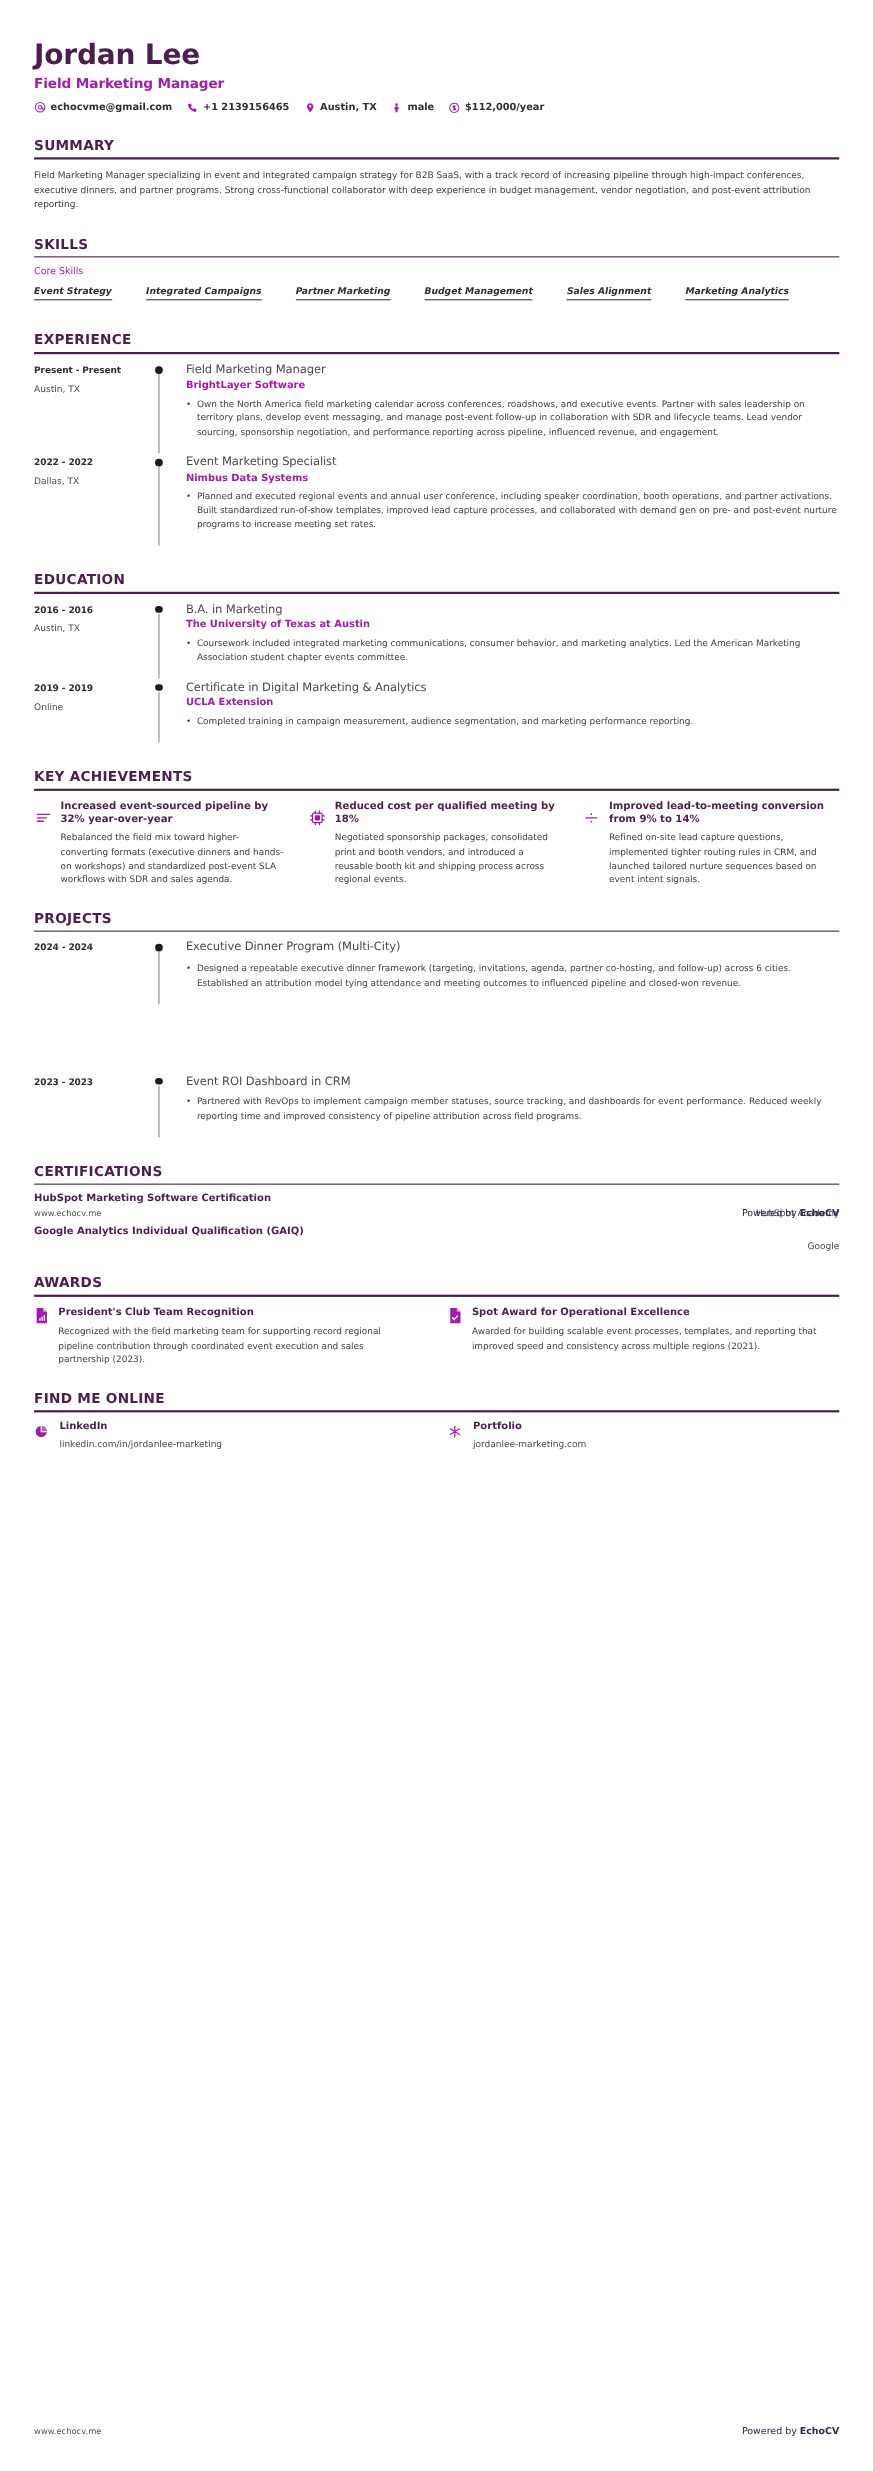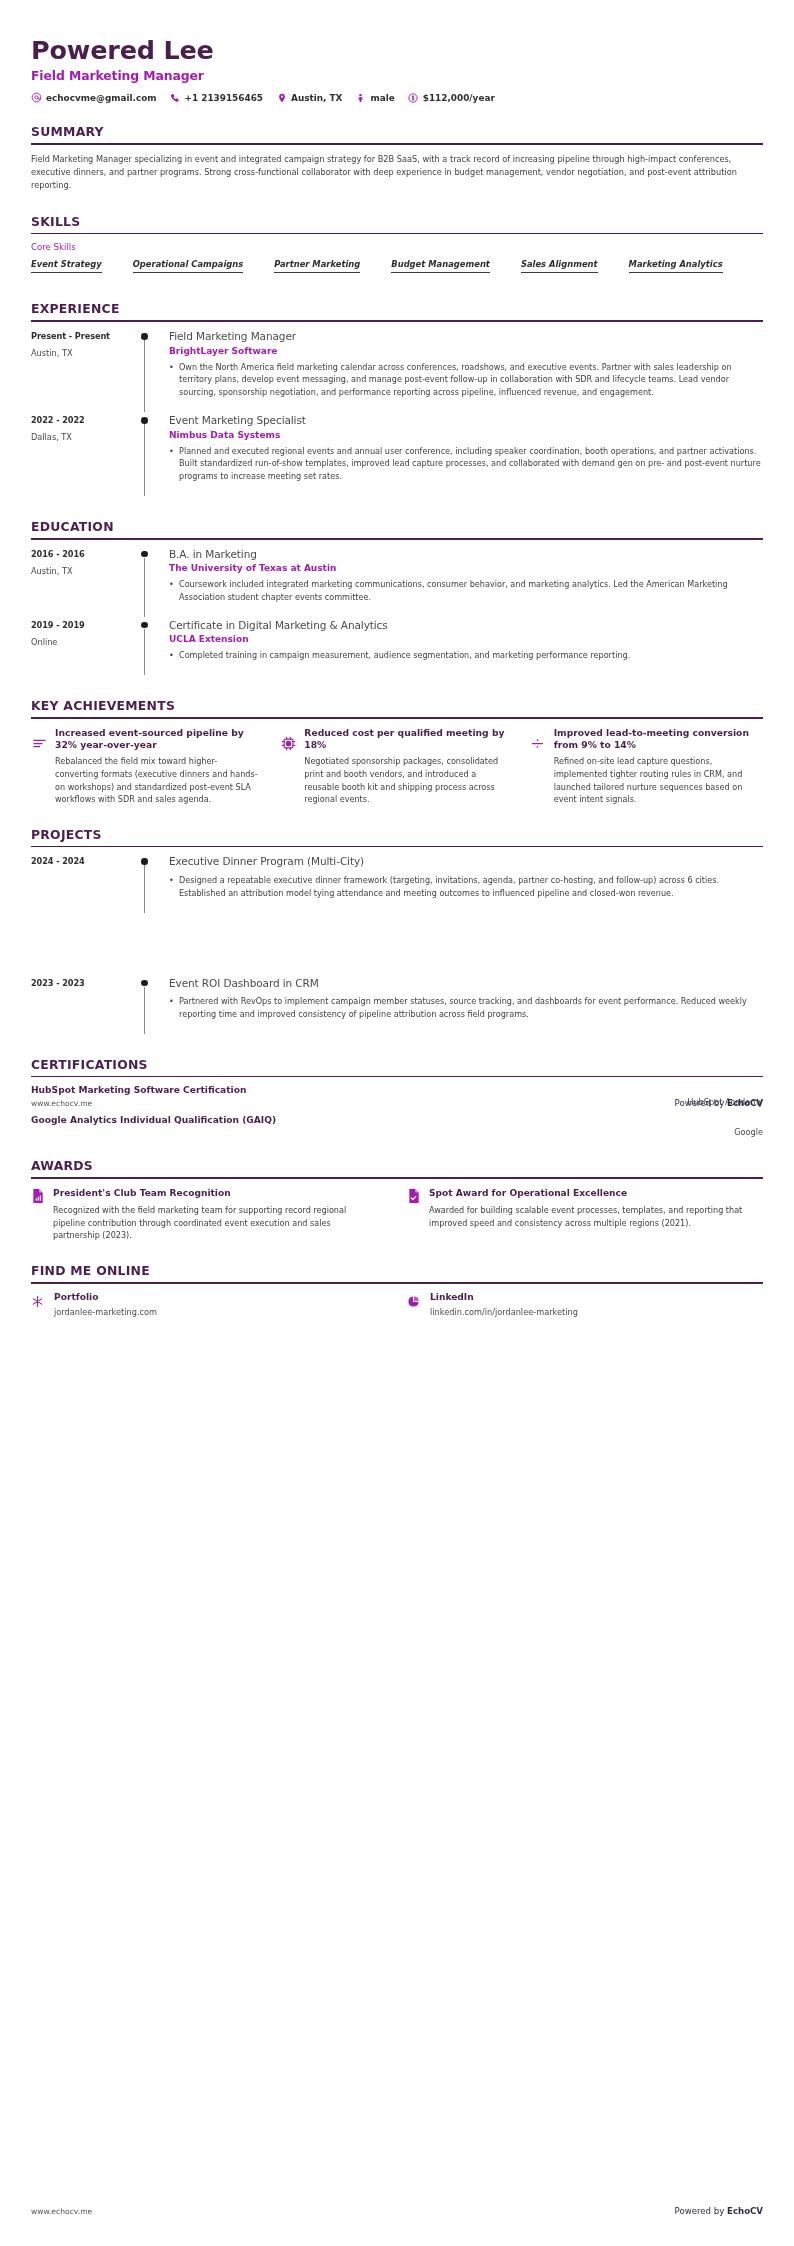--- a/index.html
+++ b/index.html
@@ -269,21 +269,21 @@
     width: 794px;
   }
   .spacer-break { height: 62px; }
 </style>
 </head>
 <body>
 
 <div class="page">
 
   <div class="hdr">
-    <div class="name">Powered Lee</div>
+    <div class="name">Jordan Lee</div>
     <div class="role">Field Marketing Manager</div>
 
     <div class="contacts">
 
       <div class="c-item">
         <span class="c-ico">
           <svg width="11" height="11" viewBox="0 0 24 24" fill="none" stroke="currentColor" stroke-width="2">
             <circle cx="12" cy="12" r="9.5"></circle>
               <circle cx="12" cy="12" r="3.6"></circle>
             <path d="M15.6 12v2.2c0 1.4 1 2 2 2 1.6 0 2.4-1.3 2.4-3.3"></path>
@@ -338,21 +338,21 @@
     <div class="sec-rule"></div>
     <div class="summary">Field Marketing Manager specializing in event and integrated campaign strategy for B2B SaaS, with a track record of increasing pipeline through high-impact conferences, executive dinners, and partner programs. Strong cross-functional collaborator with deep experience in budget management, vendor negotiation, and post-event attribution reporting.</div>
   </div>
 
   <div class="sec">
     <div class="sec-h">SKILLS</div>
     <div class="sec-rule"></div>
     <div class="skills-sub">Core Skills</div>
     <div class="skills-row">
       <div class="skill">Event Strategy</div>
-      <div class="skill">Operational Campaigns</div>
+      <div class="skill">Integrated Campaigns</div>
       <div class="skill">Partner Marketing</div>
       <div class="skill">Budget Management</div>
       <div class="skill">Sales Alignment</div>
       <div class="skill">Marketing Analytics</div>
     </div>
   </div>
 
   <div class="sec">
     <div class="sec-h">EXPERIENCE</div>
     <div class="sec-rule"></div>
@@ -593,40 +593,40 @@
     </div>
   </div>
 
   <div class="sec">
     <div class="sec-h">FIND ME ONLINE</div>
     <div class="sec-rule"></div>
     <div class="fmo-row">
 
       <div class="fmo">
         <span class="fmo-ico">
+          <svg width="13" height="13" viewBox="0 0 24 24" fill="currentColor">
+            <path d="M11 2.6A9.4 9.4 0 1 0 21.4 13H11z"></path>
+            <path d="M13 2.2V11h8.8A9 9 0 0 0 13 2.2z" opacity="0.72"></path>
+          </svg>
+        </span>
+        <div>
+          <div class="fmo-label">LinkedIn</div>
+          <div class="fmo-url">linkedin.com/in/jordanlee-marketing</div>
+        </div>
+      </div>
+
+      <div class="fmo">
+        <span class="fmo-ico">
           <svg width="13" height="13" viewBox="0 0 24 24" fill="none" stroke="currentColor" stroke-width="2" stroke-linecap="round">
             <path d="M12 3v18M4.2 7.2l15.6 9.6M19.8 7.2L4.2 16.8"></path>
           </svg>
         </span>
         <div>
           <div class="fmo-label">Portfolio</div>
           <div class="fmo-url">jordanlee-marketing.com</div>
-        </div>
-      </div>
-
-      <div class="fmo">
-        <span class="fmo-ico">
-          <svg width="13" height="13" viewBox="0 0 24 24" fill="currentColor">
-            <path d="M11 2.6A9.4 9.4 0 1 0 21.4 13H11z"></path>
-            <path d="M13 2.2V11h8.8A9 9 0 0 0 13 2.2z" opacity="0.72"></path>
-          </svg>
-        </span>
-        <div>
-          <div class="fmo-label">LinkedIn</div>
-          <div class="fmo-url">linkedin.com/in/jordanlee-marketing</div>
         </div>
       </div>
 
     </div>
   </div>
 
 </div>
 
 <div class="pg-foot foot-mid">
   <span>www.echocv.me</span>

